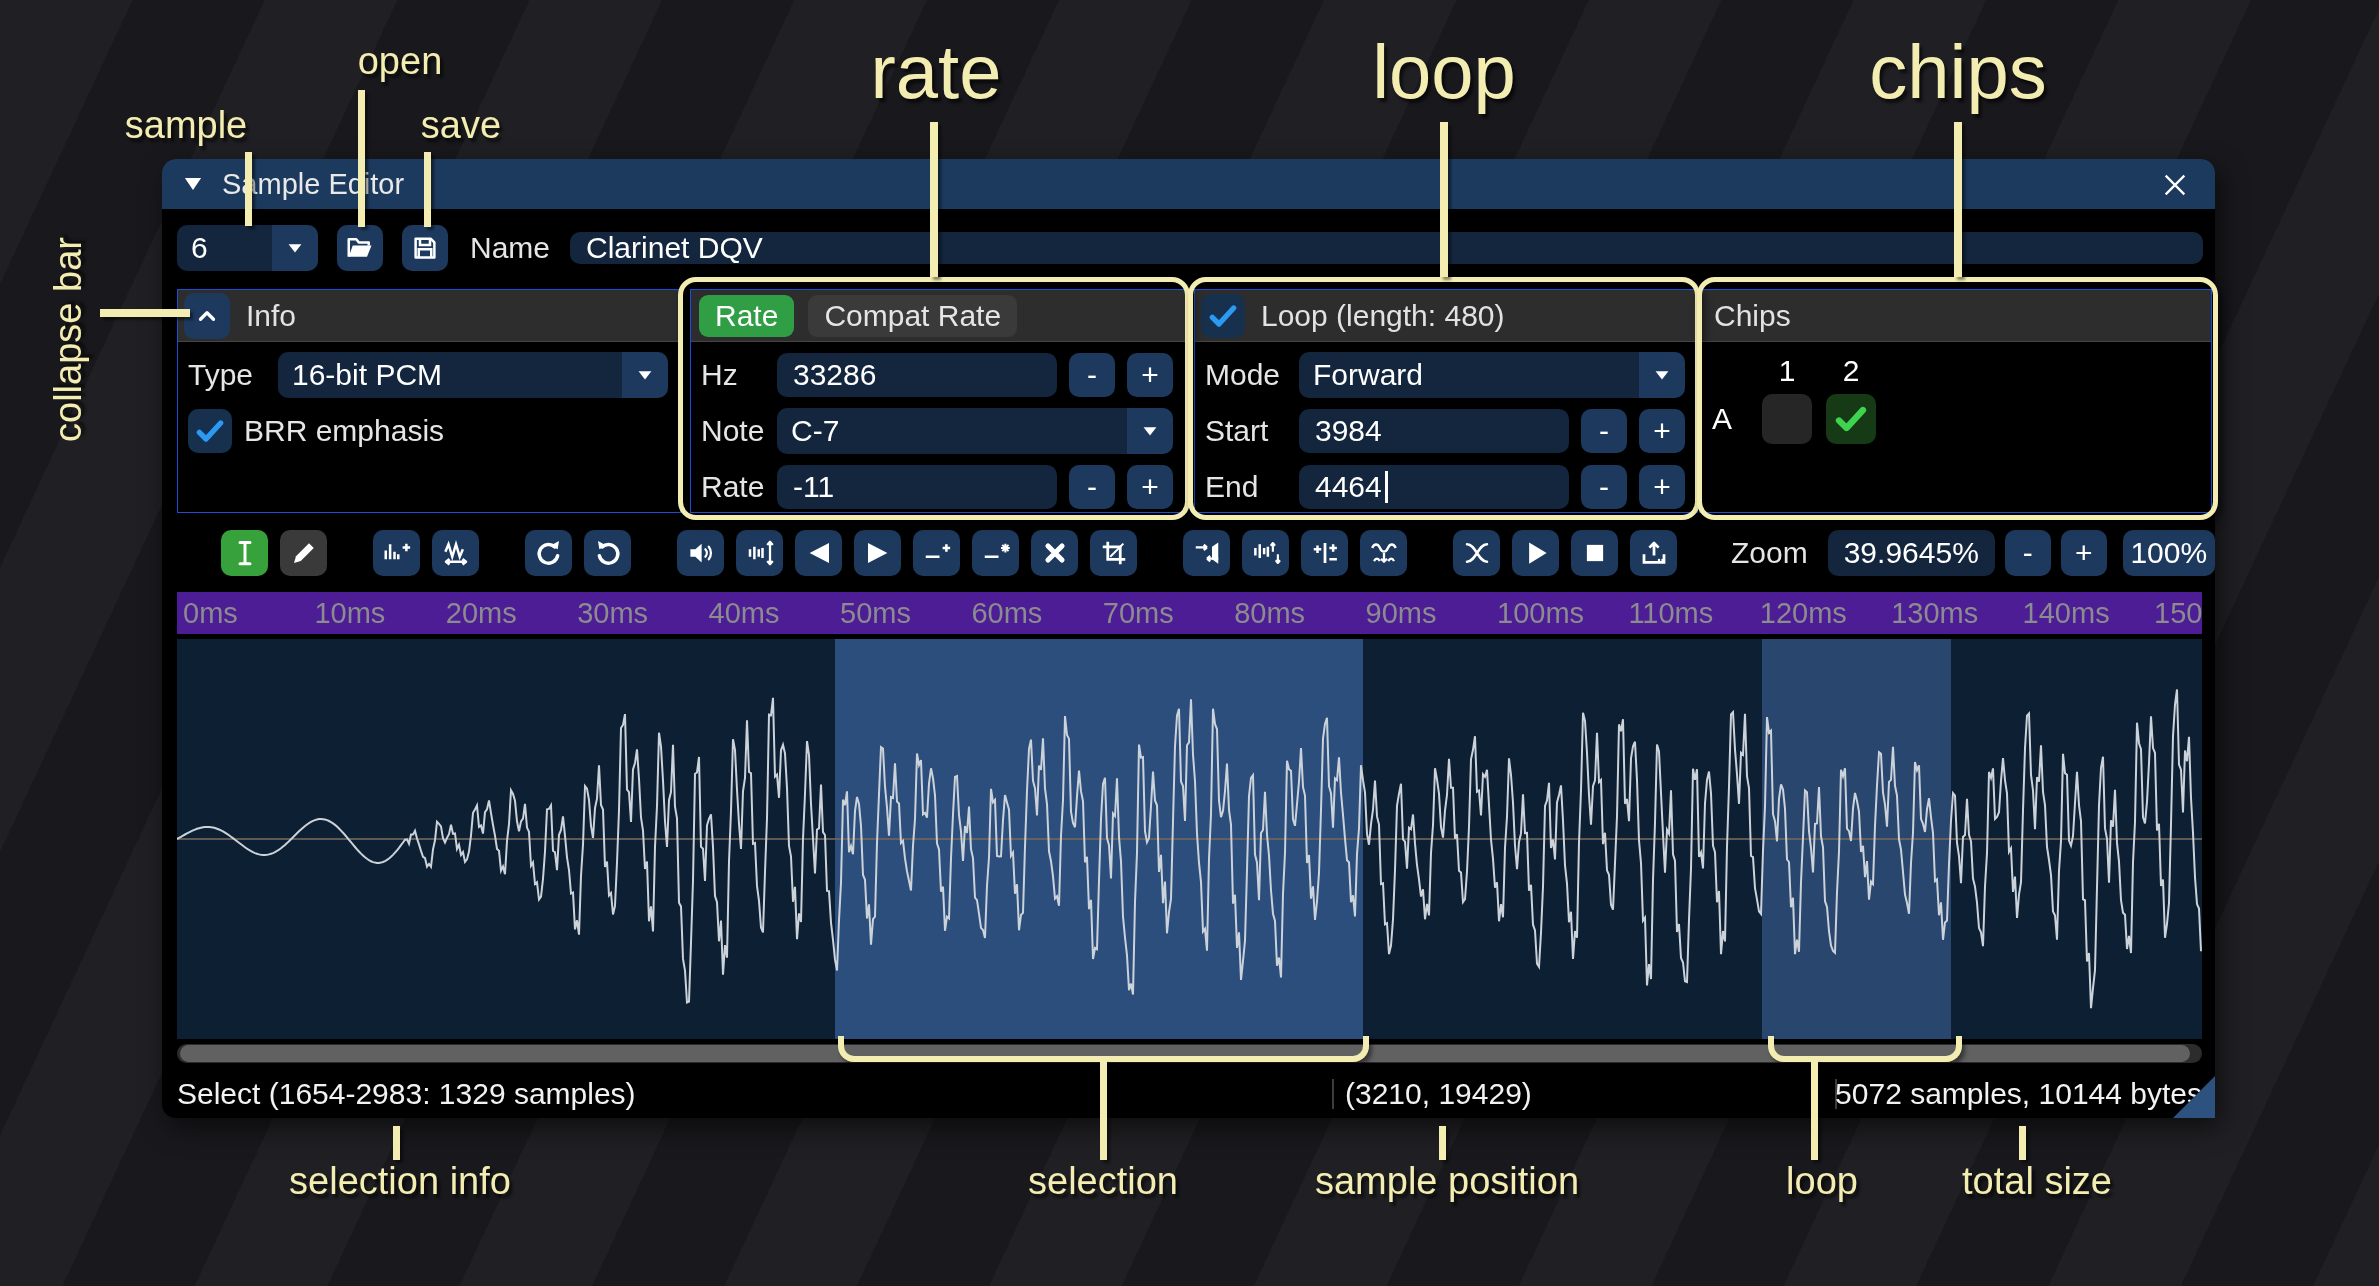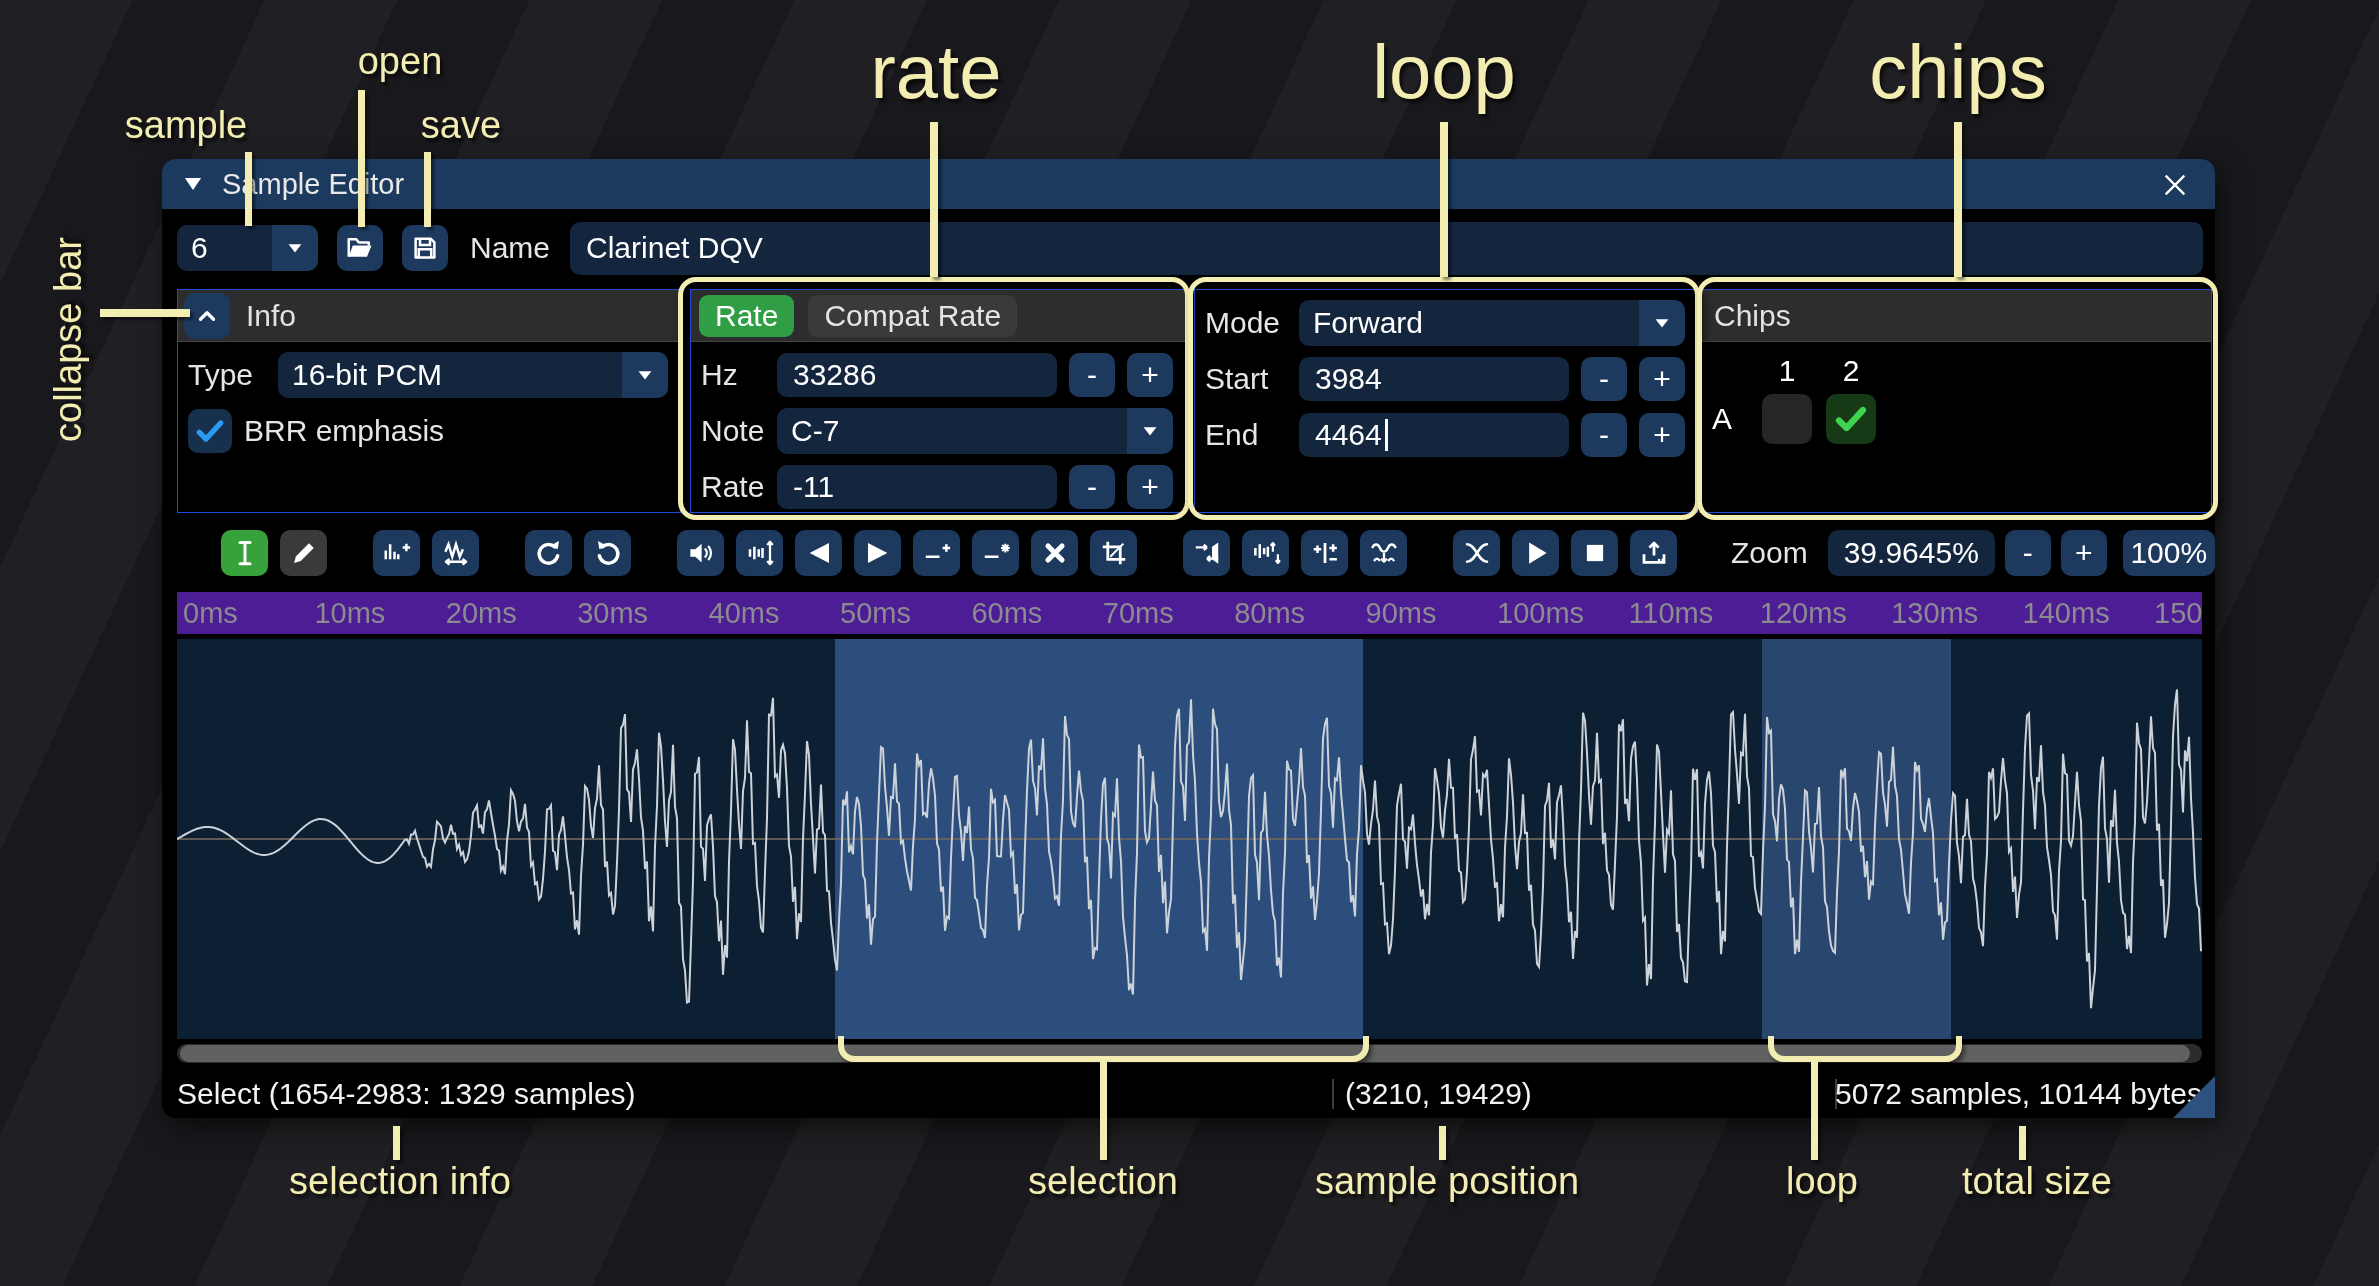--- a/index.html
+++ b/index.html
@@ -26,21 +26,21 @@
   
   .row2{ position:absolute; left:15px; top:65px; right:12px; height:48px; display:flex; align-items:center; }
   .combo{ display:flex; height:46px; }
   .combo .val{ background:var(--navyin); color:#fff; font-size:30px; display:flex; align-items:center;
     padding:0 14px; border-radius:10px 0 0 10px; }
   .combo .dd{ width:46px; background:var(--navybtn); border-radius:0 10px 10px 0;
     display:flex; align-items:center; justify-content:center; }
   .sqbtn{ width:46px; height:46px; background:var(--navybtn); border-radius:10px;
     display:flex; align-items:center; justify-content:center; }
   .lbl{ font-size:30px; color:#e5e5e5; }
-  .textinput{ background:var(--navyin); border-radius:10px; height:53px; color:#fff; font-size:30px;
+  .textinput{ background:var(--navyin); border-radius:10px; height:32px; color:#fff; font-size:30px;
     display:flex; align-items:center; padding:0 16px; }
   
   .panel{ position:absolute; top:130px; height:224px; background:#000; border:1px solid #1d4ed8; }
   .phead{ height:52px; background:var(--phead); display:flex; align-items:center; gap:16px;
     padding:0 12px 0 6px; color:#e2e2e2; font-size:30px; border-bottom:1px solid #454545;}
   .prow{ display:flex; align-items:center; gap:12px; padding:0 12px 0 10px; height:46px; margin-top:10px; }
   .prow .plabel{ font-size:30px; color:#e5e5e5; flex:none; }
   .grow{ flex:1; display:flex; min-width:0; }
   .grow .val{ flex:1; min-width:0; }
   .minibtn{ width:46px; height:44px; background:var(--navybtn); border-radius:10px; color:#fff;
@@ -203,20 +203,28 @@
       <span class="plabel" style="width:64px;">Rate</span>
       <div class="textinput grow" style="height:44px;">
         <span>-11</span>
       </div>
       <div class="minibtn">-</div>
       <div class="minibtn">+</div>
     </div>
   </div>
 
   <div class="panel" style="left:1032px; width:504px;">
+    <div class="phead">
+      <div class="chk">
+        <svg class="ic" width="32" height="32" viewBox="0 0 24 24">
+            <path d="M4 13l5 5L20 6" fill="none" stroke="#2b9af3" stroke-width="4" stroke-linecap="round" stroke-linejoin="round"></path>
+          </svg>
+      </div>
+      <span>Loop (length: 480)</span>
+    </div>
     <div class="prow">
       <span class="plabel" style="width:82px;">Mode</span>
       <div class="combo grow">
         <span class="val">Forward</span>
         <span class="dd">
           <svg class="ic" width="22" height="22" viewBox="0 0 24 24">
               <path d="M5 8h14l-7 9z" fill="#fff"></path>
             </svg>
         </span>
       </div>

